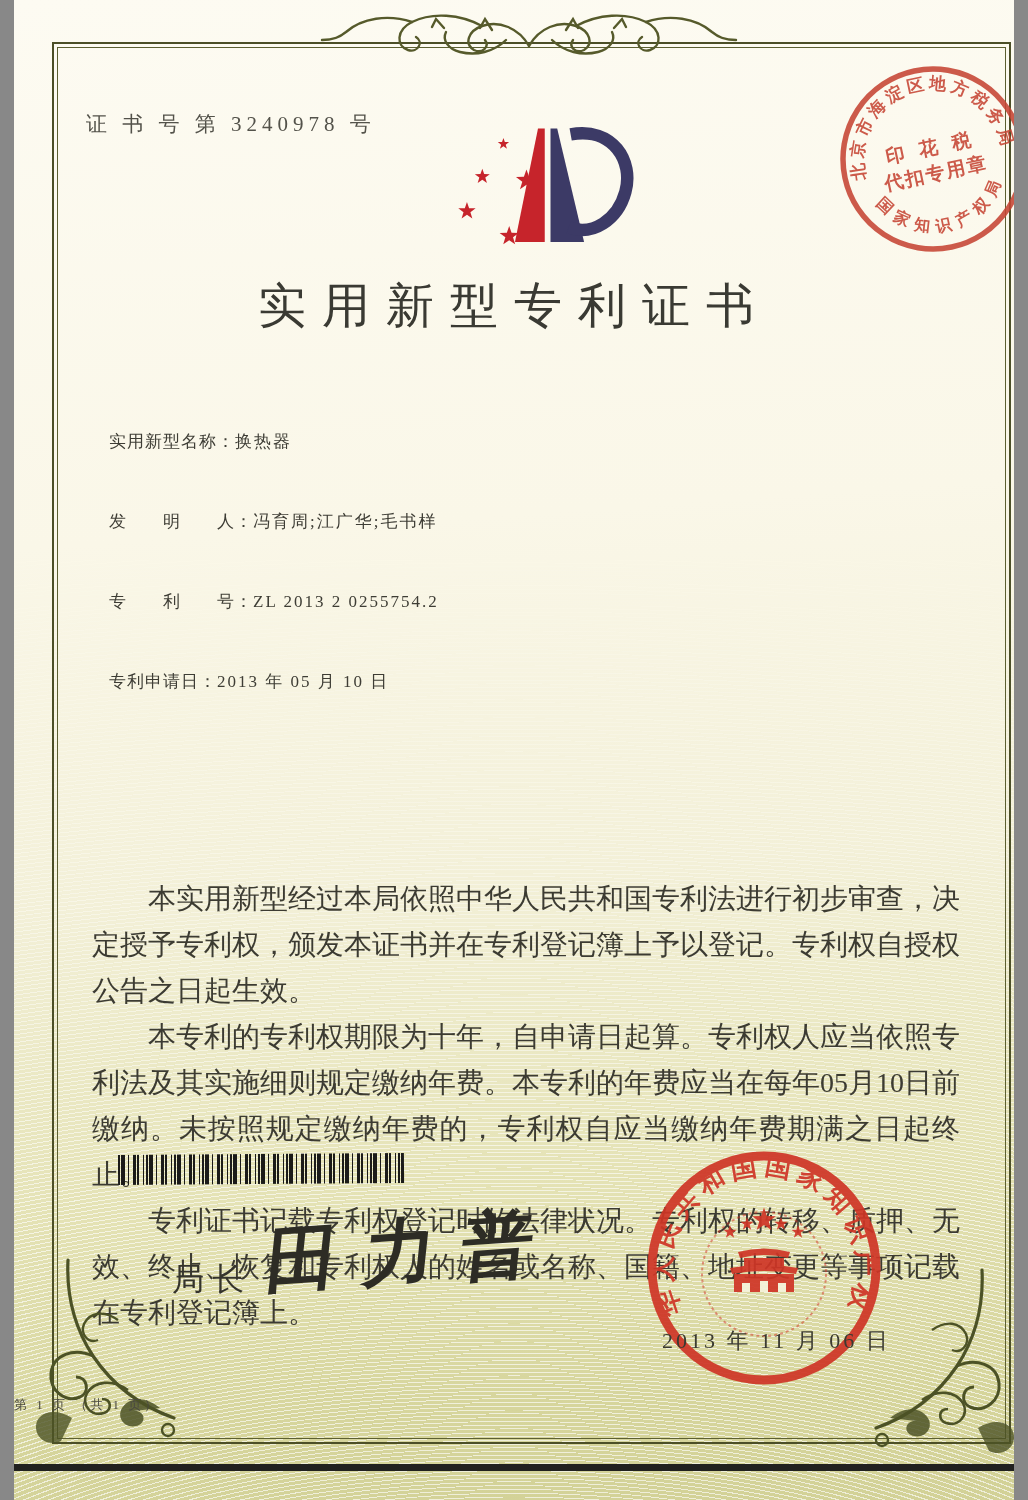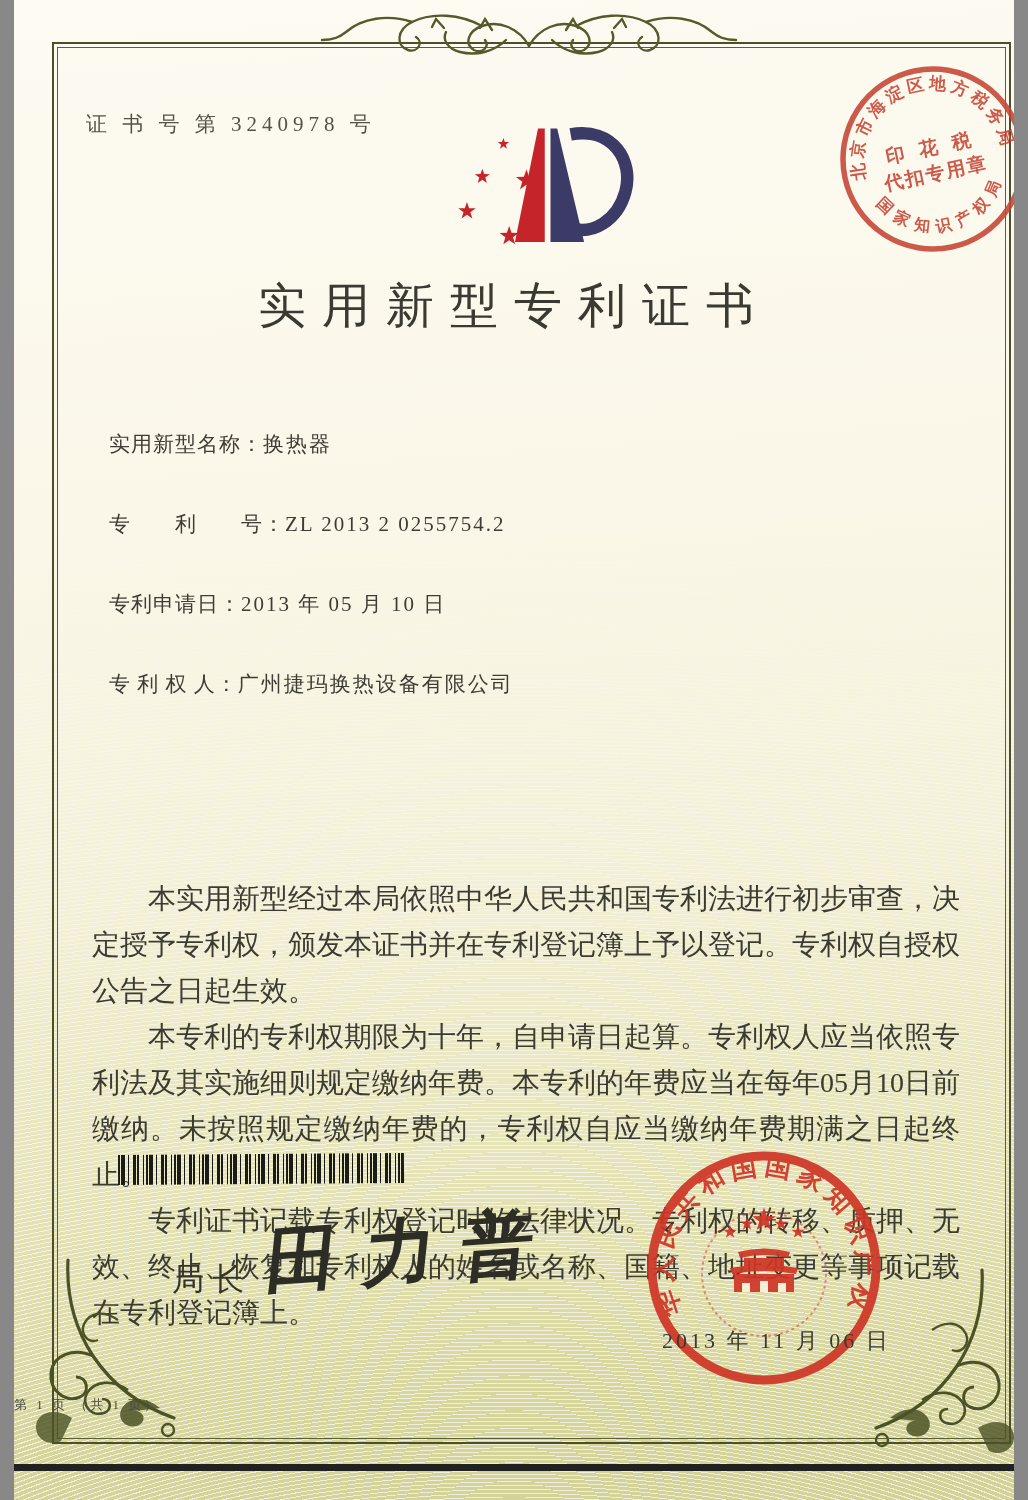--- a/index.html
+++ b/index.html
@@ -16,21 +16,21 @@
     mask-image:linear-gradient(rgba(0,0,0,0) 0%,rgba(0,0,0,.55) 35%,#000 70%);
     opacity:.85;
   }
   .frame{position:absolute;left:38px;top:42px;width:955px;height:1398px;border:2px solid #4c4f27;}
   .frame-inner{position:absolute;inset:3px;border:1px solid #5c5f31;}
   .cert-no{position:absolute;left:72px;top:110px;font-size:21px;letter-spacing:5px;color:#53524a;}
   .title{position:absolute;left:0;right:0;top:274px;text-align:center;font-size:48px;font-weight:normal;
          letter-spacing:16px;color:#3a3a33;}
   .logo{position:absolute;left:428px;top:118px;width:192px;height:146px;}
   .fields{position:absolute;left:95px;top:430px;right:70px;}
-  .frow{height:80px;font-size:21px;color:#3e3d35;white-space:pre;}
+  .frow{height:80px;font-size:17px;color:#3e3d35;white-space:pre;}
   .flabel{letter-spacing:1px;}
   .fvalue{letter-spacing:2px;}
   .body-text{position:absolute;left:78px;top:876px;width:868px;font-size:28px;line-height:46px;
              color:#3c3b32;text-align:justify;}
   .body-text p{margin:0;text-indent:2em;}
   .barcode{position:absolute;left:104px;top:1154px;width:286px;height:30px;transform:rotate(-.4deg);
     background:repeating-linear-gradient(90deg,
       #1b1b19 0 2px,transparent 2px 3px,#1b1b19 3px 7px,transparent 7px 10px,
       #1b1b19 10px 11px,transparent 11px 15px,#1b1b19 15px 18px,transparent 18px 19px,
       #1b1b19 19px 21px,transparent 21px 25px,#1b1b19 25px 26px,transparent 26px 28px);
@@ -116,23 +116,23 @@
       </text>
       <text x="99" y="94" text-anchor="middle" font-size="19" fill="#c64534" font-weight="bold" letter-spacing="5">印 花 税</text>
       <text x="99" y="120" text-anchor="middle" font-size="19" fill="#c64534" font-weight="bold" letter-spacing="2">代扣专用章</text>
     </g>
   </svg>
 
   <div class="title">实用新型专利证书</div>
 
   <div class="fields">
     <div class="frow"><span class="flabel">实用新型名称：</span><span class="fvalue">换热器</span></div>
+    <div class="frow"><span class="flabel">发　　明　　人：</span><span class="fvalue">冯育周;江广华;毛书样</span></div>
     <div class="frow"><span class="flabel">专　　利　　号：</span><span class="fvalue">ZL 2013 2 0255754.2</span></div>
     <div class="frow"><span class="flabel">专利申请日：</span><span class="fvalue">2013 年 05 月 10 日</span></div>
-    <div class="frow"><span class="flabel">专 利 权 人：</span><span class="fvalue">广州捷玛换热设备有限公司</span></div>
   </div>
 
   <div class="body-text">
     <p>本实用新型经过本局依照中华人民共和国专利法进行初步审查，决定授予专利权，颁发本证书并在专利登记簿上予以登记。专利权自授权公告之日起生效。</p>
     <p>本专利的专利权期限为十年，自申请日起算。专利权人应当依照专利法及其实施细则规定缴纳年费。本专利的年费应当在每年05月10日前缴纳。未按照规定缴纳年费的，专利权自应当缴纳年费期满之日起终止。</p>
     <p>专利证书记载专利权登记时的法律状况。专利权的转移、质押、无效、终止、恢复和专利权人的姓名或名称、国籍、地址变更等事项记载在专利登记簿上。</p>
   </div>
 
   <div class="barcode"></div>
 

